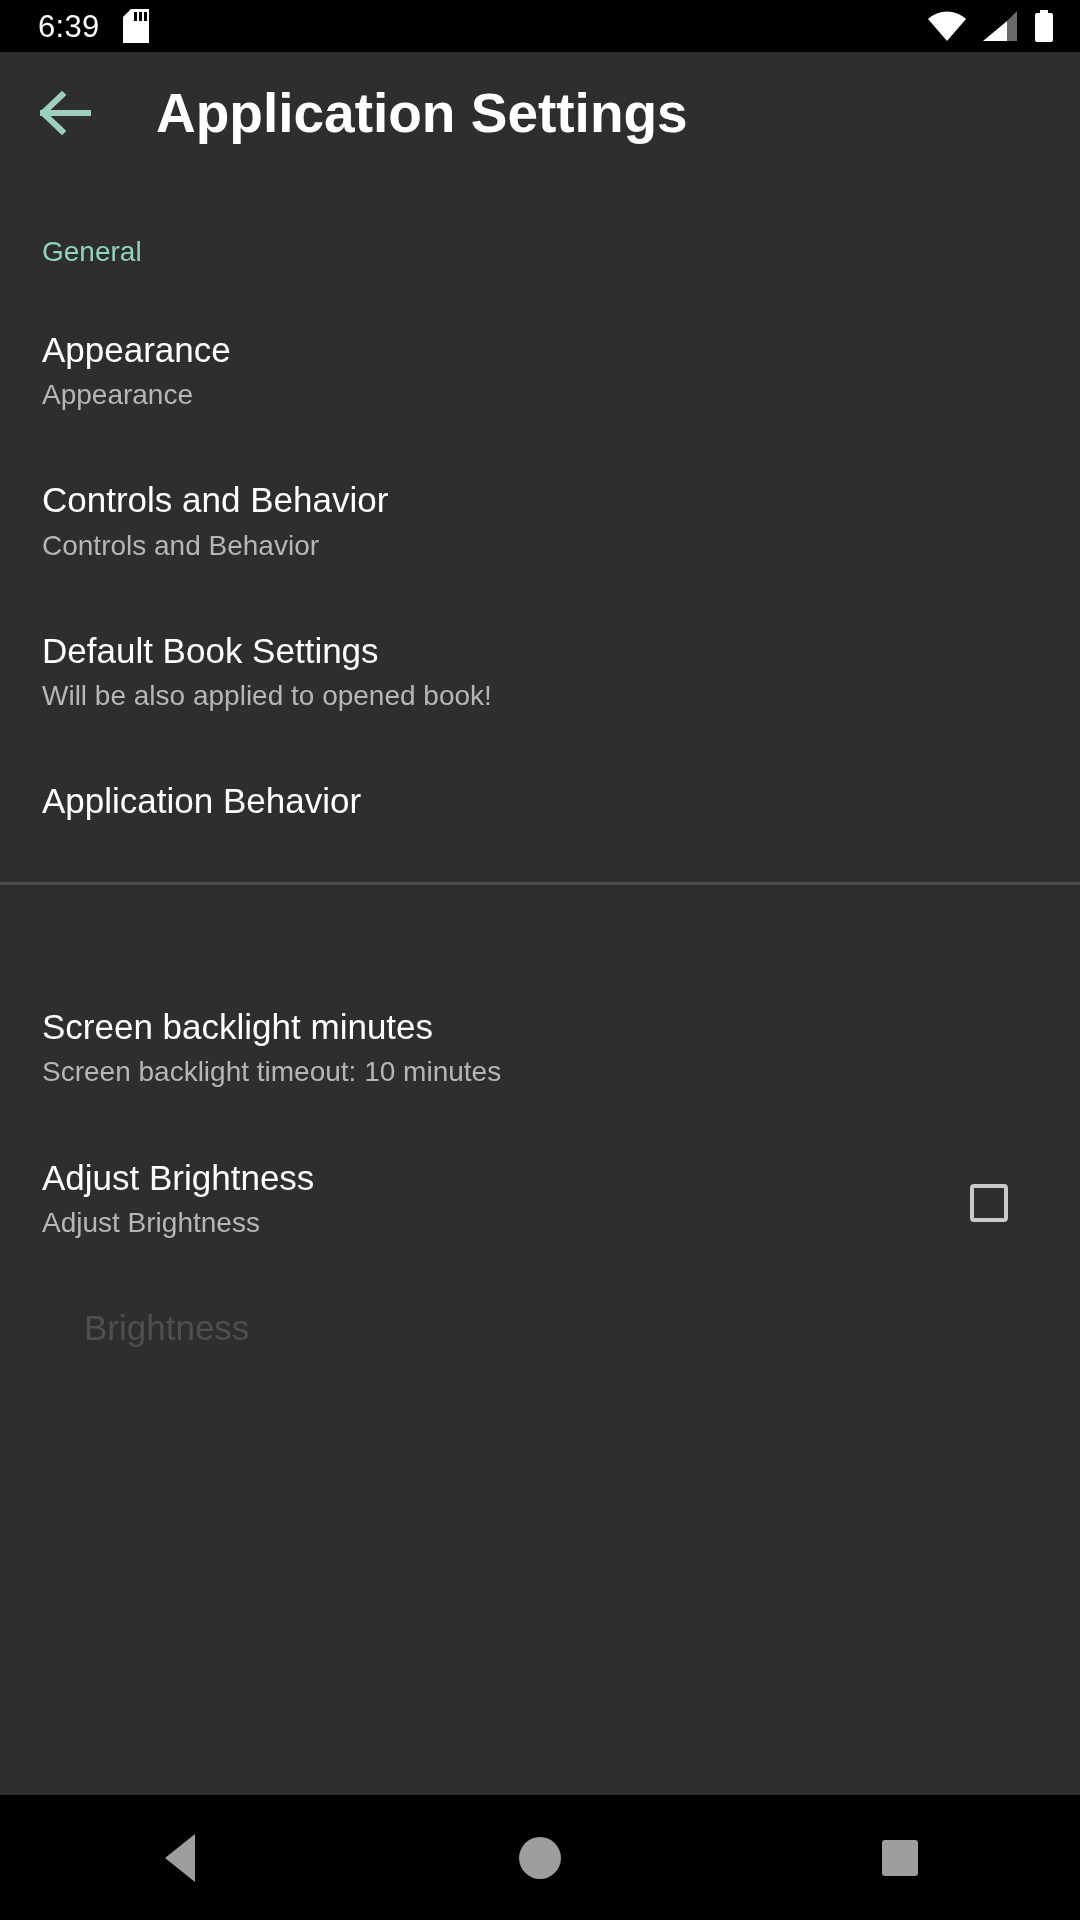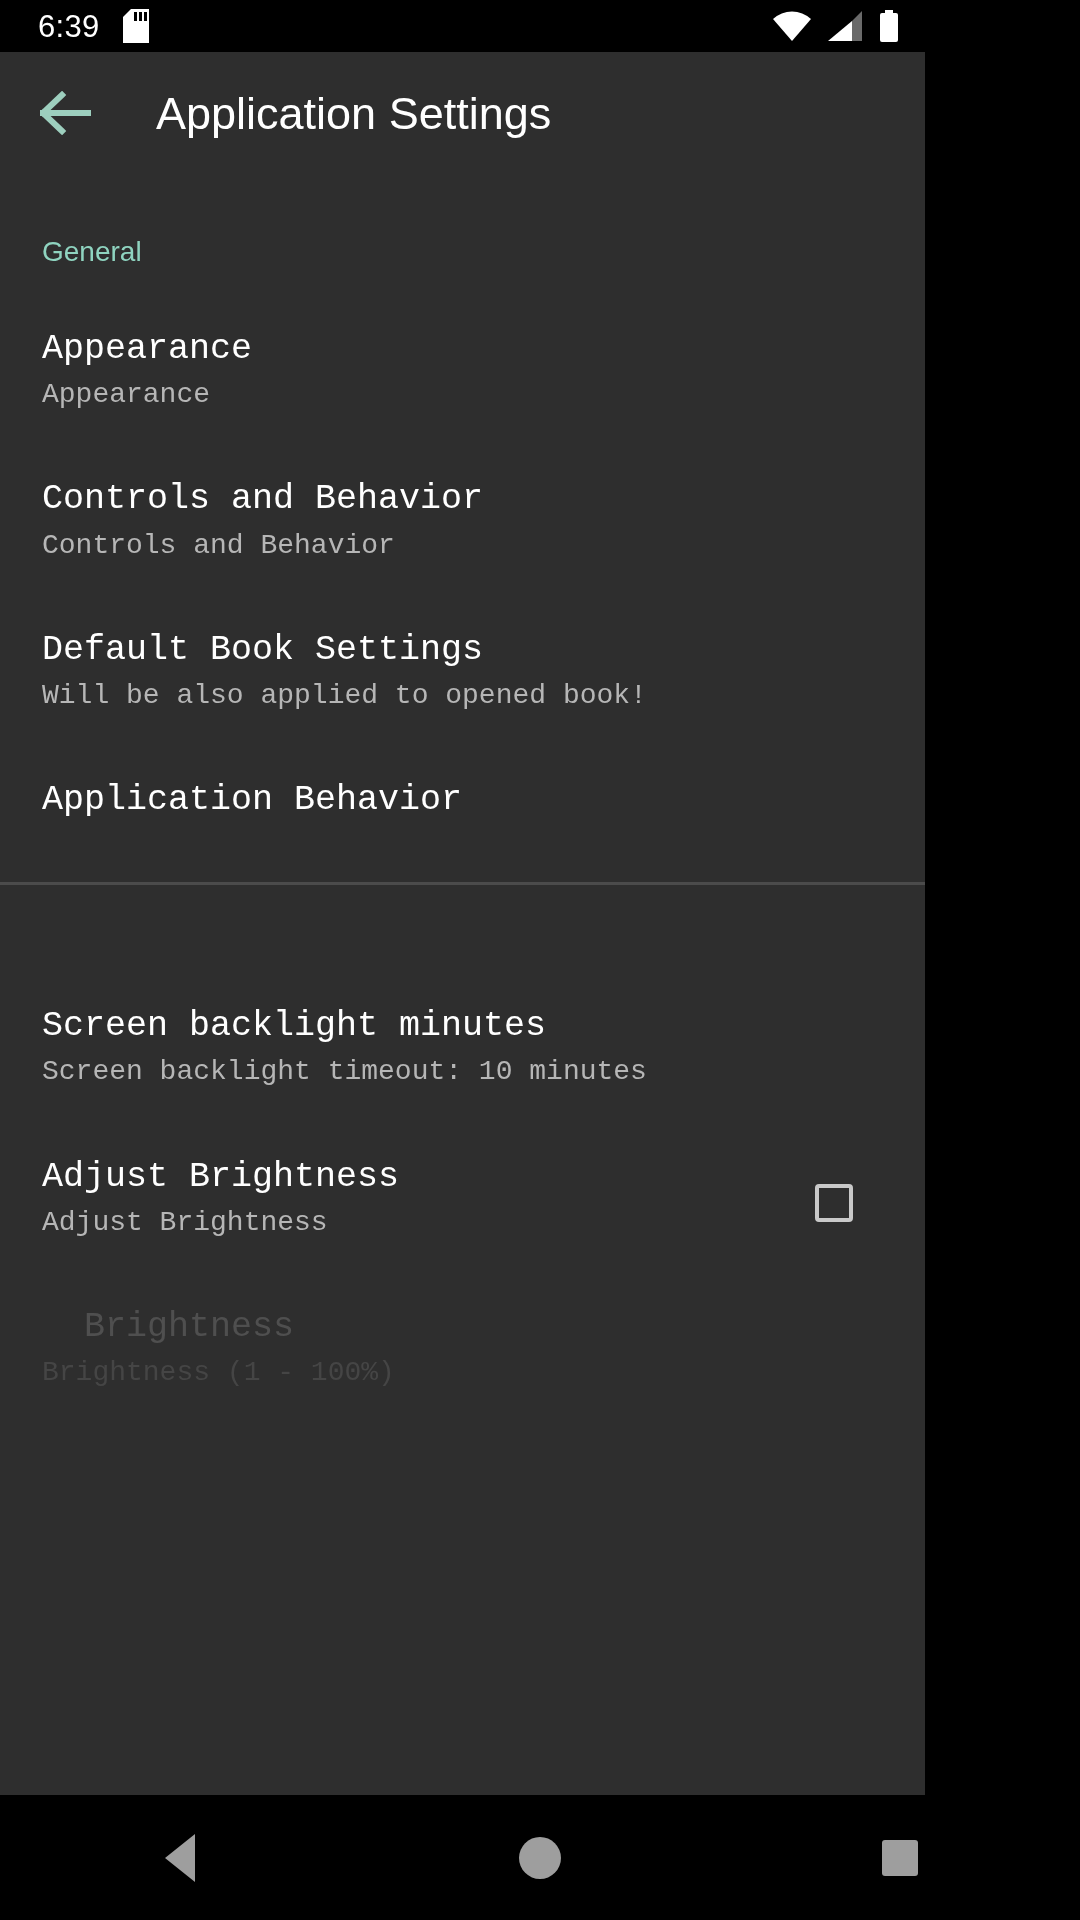--- a/index.html
+++ b/index.html
@@ -4,21 +4,21 @@
 <style>
   * { margin:0; padding:0; box-sizing:border-box; }
   html, body {
     width:1080px; height:1920px;
     background:#000;
     font-family:"Liberation Sans", sans-serif;
     overflow:hidden;
   }
   .screen {
     position:relative;
-    width:925px; height:1920px;
+    width:1080px; height:1920px;
     background:#2e2e2e;
     display:flex; flex-direction:column;
   }
 
   
   .status-bar {
     height:52px;
     background:#000;
     display:flex; align-items:center;
     padding:0 26px 0 38px;
@@ -43,22 +43,22 @@
     padding-left:36px;
   }
   .back-btn {
     width:60px; height:60px;
     display:flex; align-items:center; justify-content:center;
     flex:0 0 auto;
     cursor:pointer;
   }
   .app-title {
     color:#ffffff;
-    font-size:45px;
-    font-weight:normal;
+    font-size:55px;
+    font-weight:bold;
     margin-left:60px;
     line-height:1;
     white-space:nowrap;
   }
 
   
   .content {
     flex:1 1 auto;
     position:relative;
     overflow:hidden;
@@ -69,21 +69,20 @@
     font-size:28px;
     font-weight:normal;
     padding:0 42px;
   }
 
   .pref-item {
     padding:0 42px;
     display:flex;
     align-items:flex-start;
     justify-content:space-between;
-    font-family:Liberation Mono, monospace;
   }
   .pref-text { flex:1 1 auto; min-width:0; }
   .pref-title {
     color:#ffffff;
     font-size:35px;
     line-height:1.12;
   }
   .pref-summary {
     color:#b6b6b6;
     font-size:28px;
@@ -251,21 +250,20 @@
         <div class="pref-summary">Adjust Brightness</div>
       </div>
       <div class="checkbox"></div>
     </div>
 
     <div class="sp-between"></div>
 
     <div class="pref-item disabled">
       <div class="pref-text">
         <div class="pref-title">Brightness</div>
-        <div class="pref-summary">Brightness (1 - 100%)</div>
       </div>
     </div>
 
   </div>
 
   <div class="nav-bar">
     <div class="nav-btn">
       <span class="nav-back"></span>
     </div>
     <div class="nav-btn">

